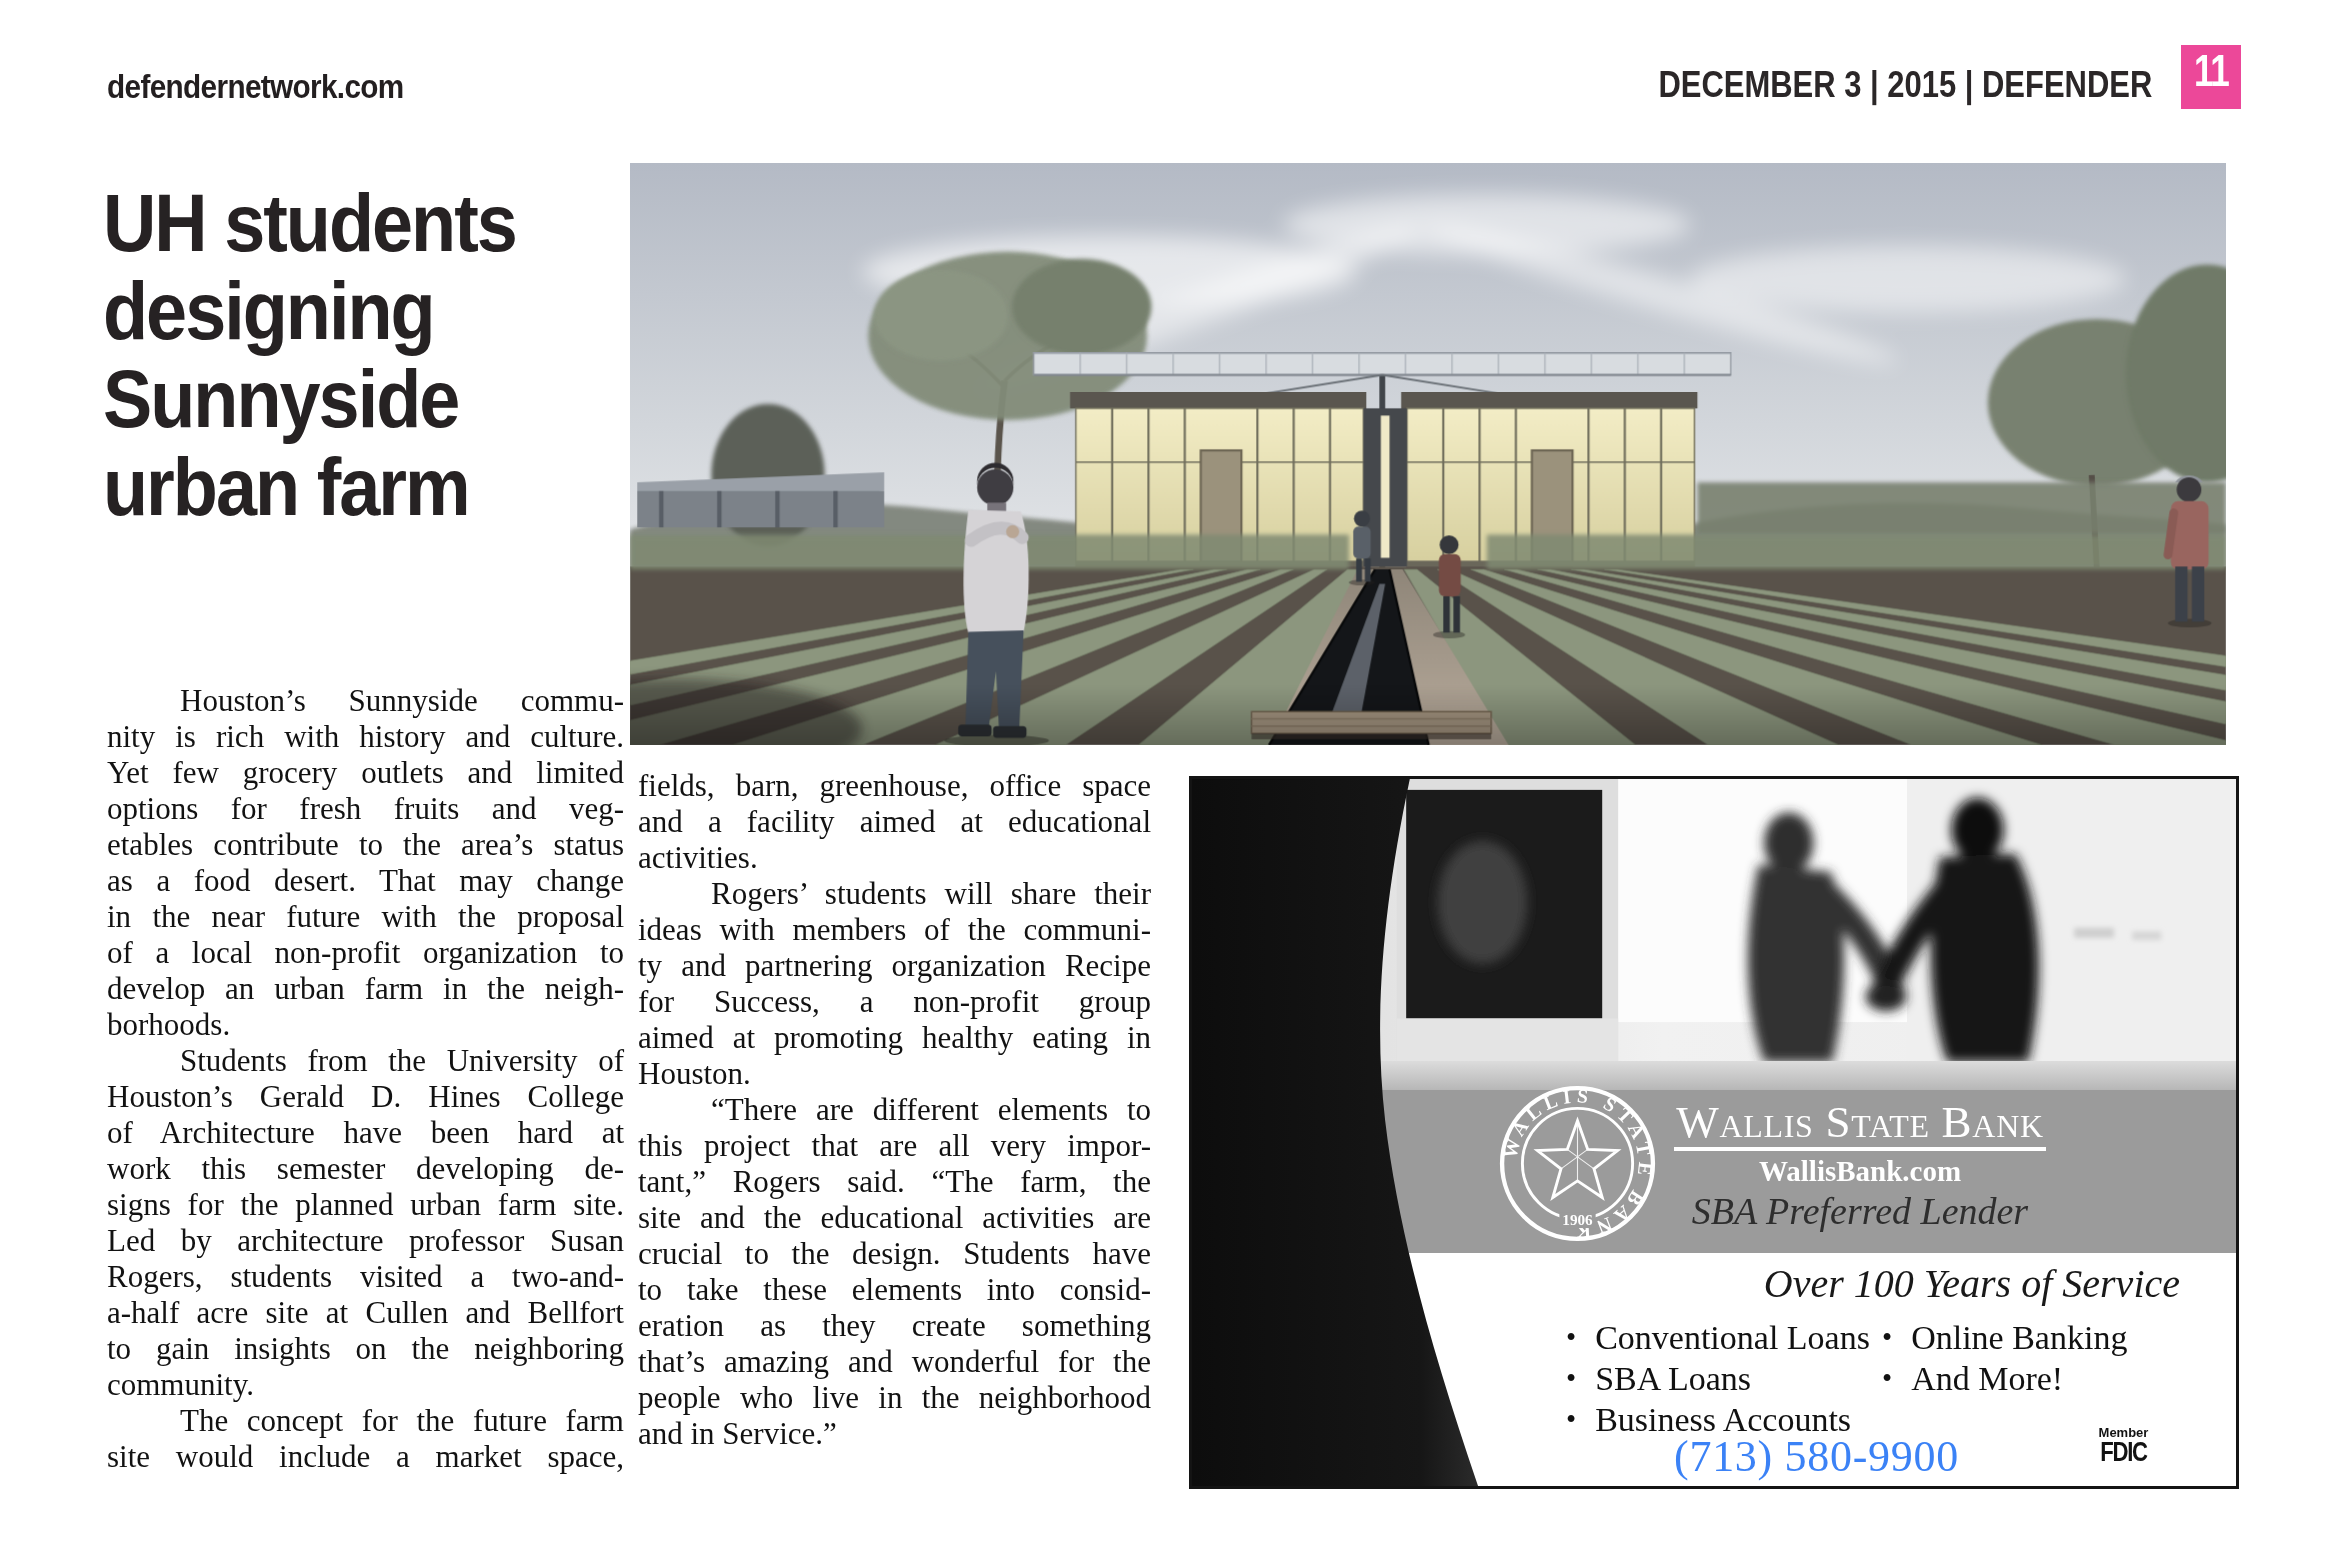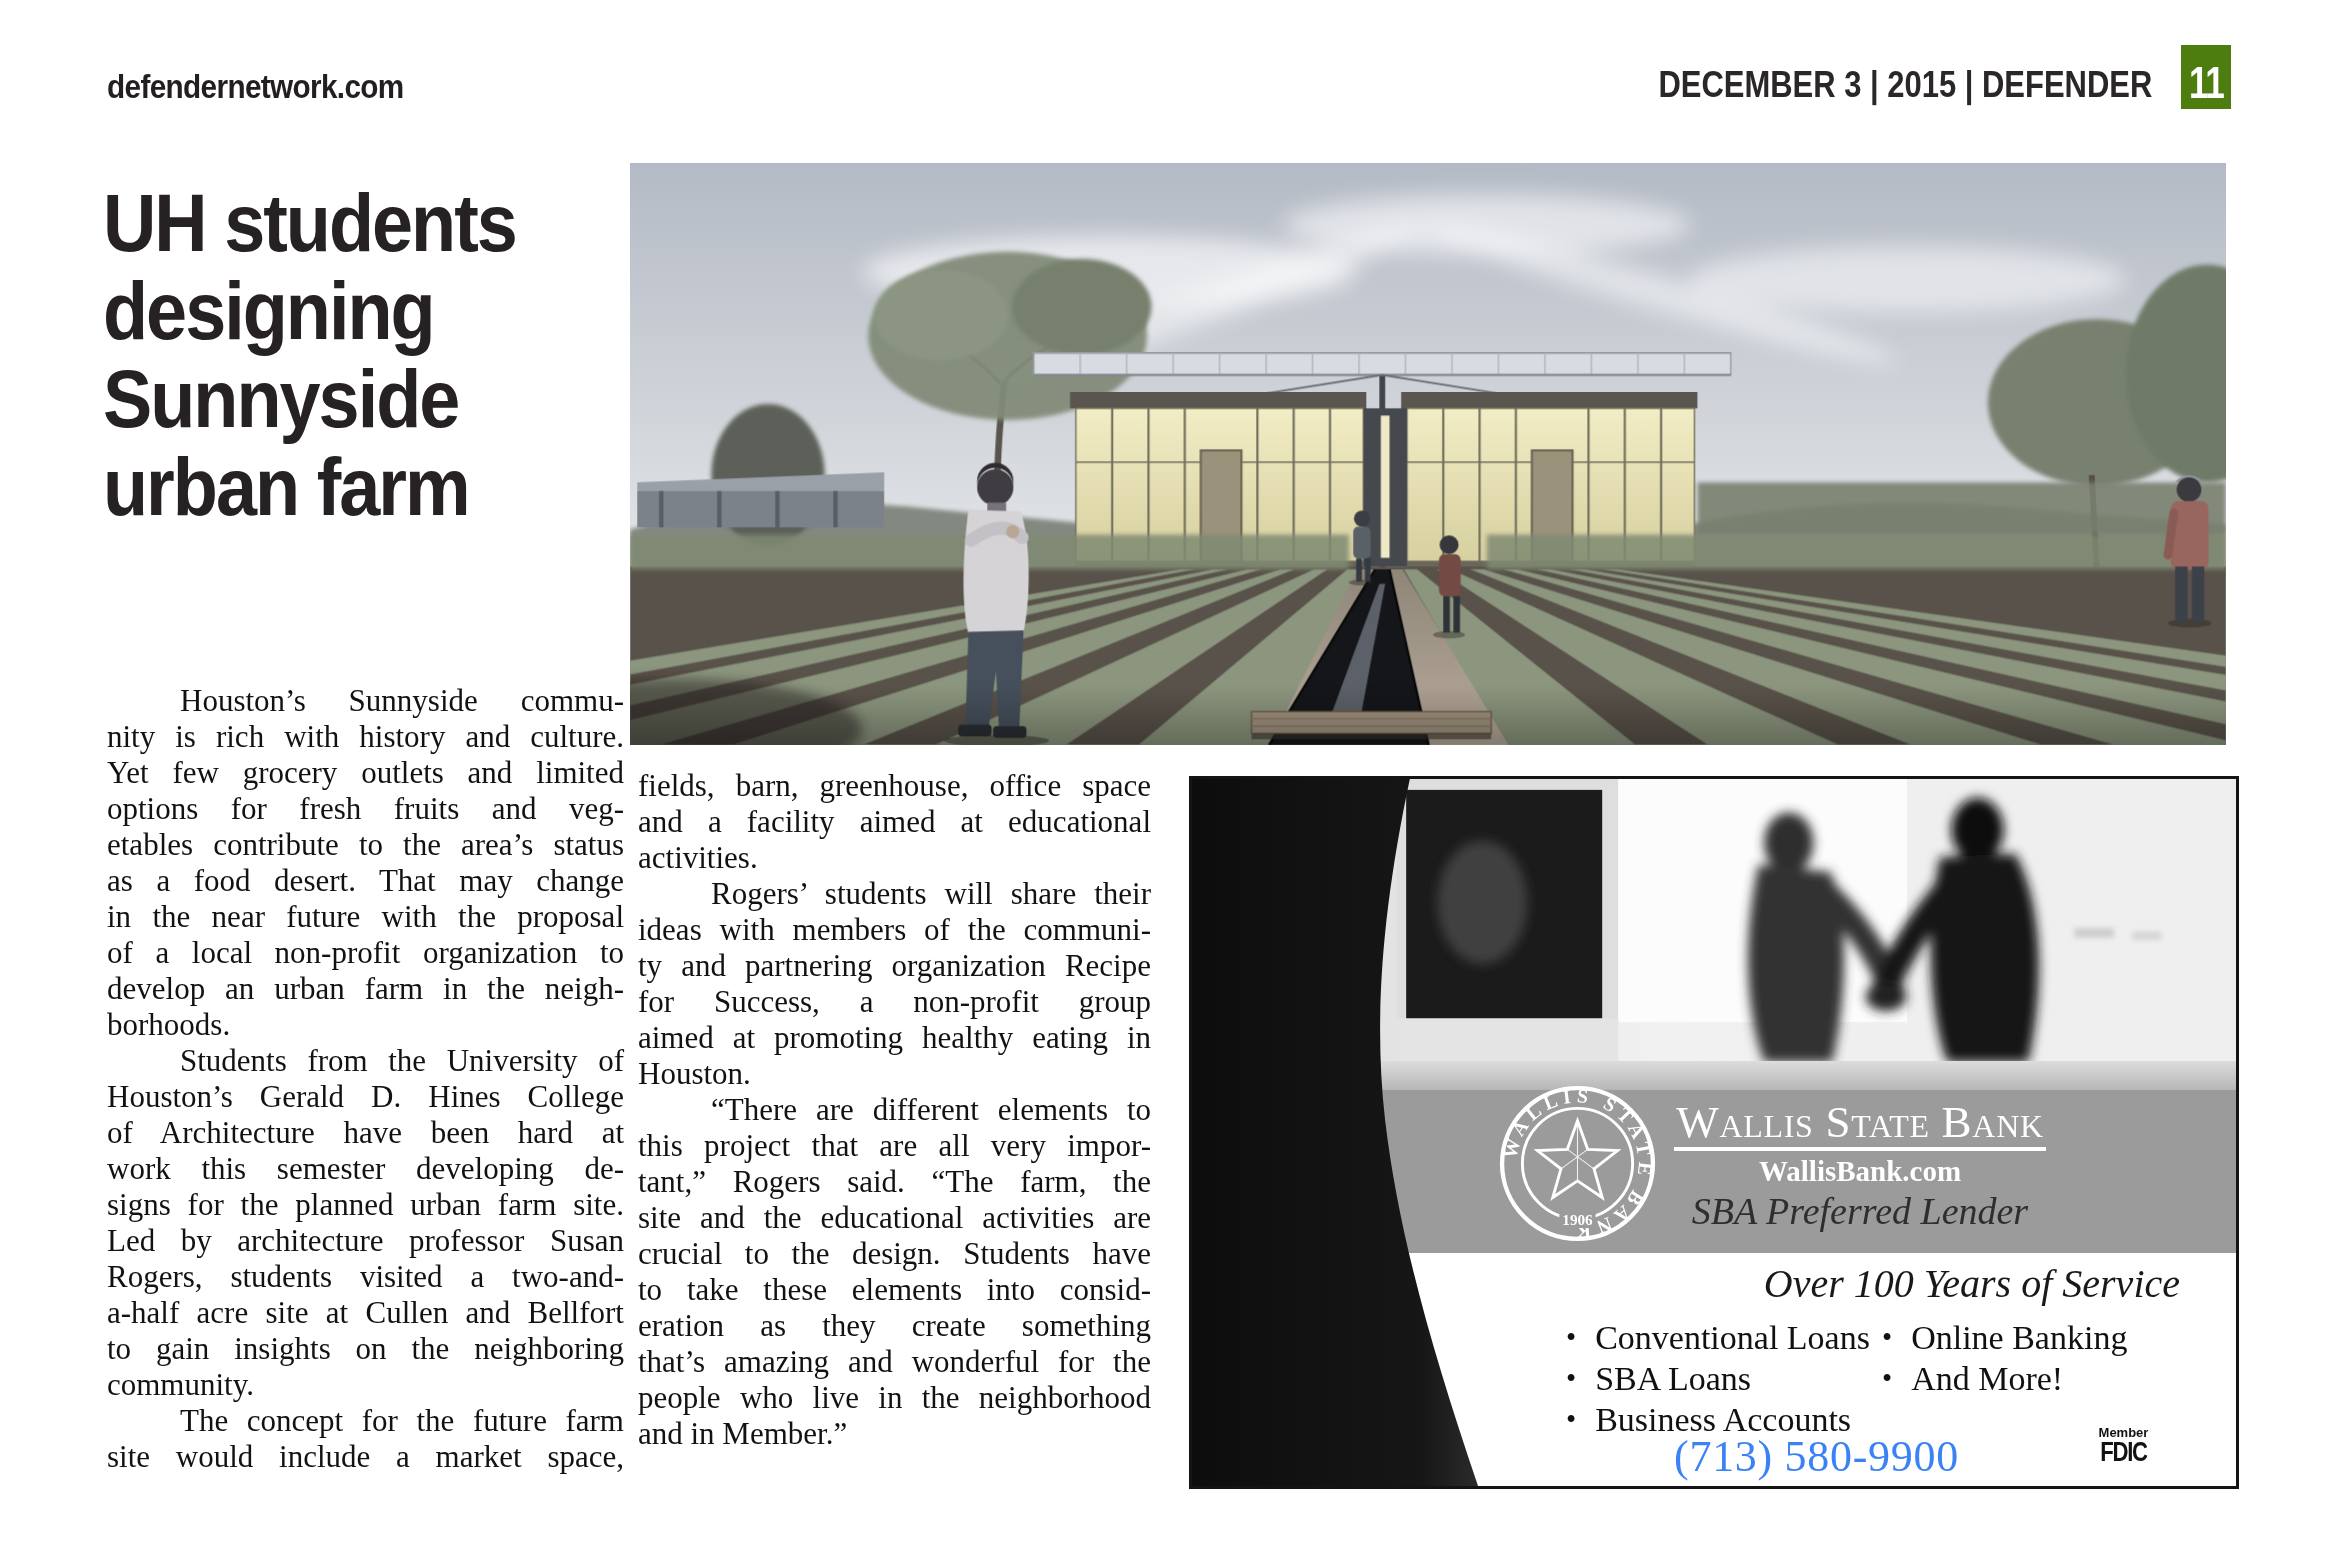--- a/index.html
+++ b/index.html
@@ -14,22 +14,22 @@
     letter-spacing:-0.7px;color:#231f20;transform:scaleX(.9);transform-origin:left top;
     white-space:nowrap;
   }
   .masthead-date{
     position:absolute;right:190px;top:64px;
     font-family:"Liberation Sans",sans-serif;font-weight:bold;font-size:36px;
     color:#2b2728;transform:scaleX(.86);transform-origin:right top;white-space:nowrap;
     letter-spacing:0;
   }
   .page-box{
-    position:absolute;left:2181px;top:45px;width:50px;height:64px;background:#4d7c0f;
-    display:flex;align-items:flex-end;justify-content:center;
+    position:absolute;left:2181px;top:45px;width:60px;height:64px;background:#ec4899;
+    display:flex;align-items:flex-start;justify-content:center;
   }
   .page-box span{
     font-family:"Liberation Sans",sans-serif;font-weight:bold;font-size:45px;color:#fff;
     transform:scaleX(.78);letter-spacing:-1.5px;
   }
   
   .headline{
     position:absolute;left:103px;top:179px;
     font-family:"Liberation Sans",sans-serif;font-weight:bold;
     font-size:82px;line-height:88px;letter-spacing:-2.2px;color:#262223;
@@ -143,21 +143,21 @@
     <div class="line plain">Houston.</div>
     <div class="line indent">“There are different elements to</div>
     <div class="line">this project that are all very impor-</div>
     <div class="line">tant,” Rogers said. “The farm, the</div>
     <div class="line">site and the educational activities are</div>
     <div class="line">crucial to the design. Students have</div>
     <div class="line">to take these elements into consid-</div>
     <div class="line">eration as they create something</div>
     <div class="line">that’s amazing and wonderful for the</div>
     <div class="line">people who live in the neighborhood</div>
-    <div class="line plain">and in Member.”</div>
+    <div class="line plain">and in Service.”</div>
   </div>
 
 <div class="photo">
 <svg viewBox="0 0 2198 802" preserveAspectRatio="none">
   <defs>
     <linearGradient id="sky" x1="0" y1="0" x2="0" y2="1">
       <stop offset="0" stop-color="#b4bac5"></stop>
           <stop offset=".45" stop-color="#d2d6db"></stop>
           <stop offset=".75" stop-color="#e7e9eb"></stop>
     </linearGradient>

